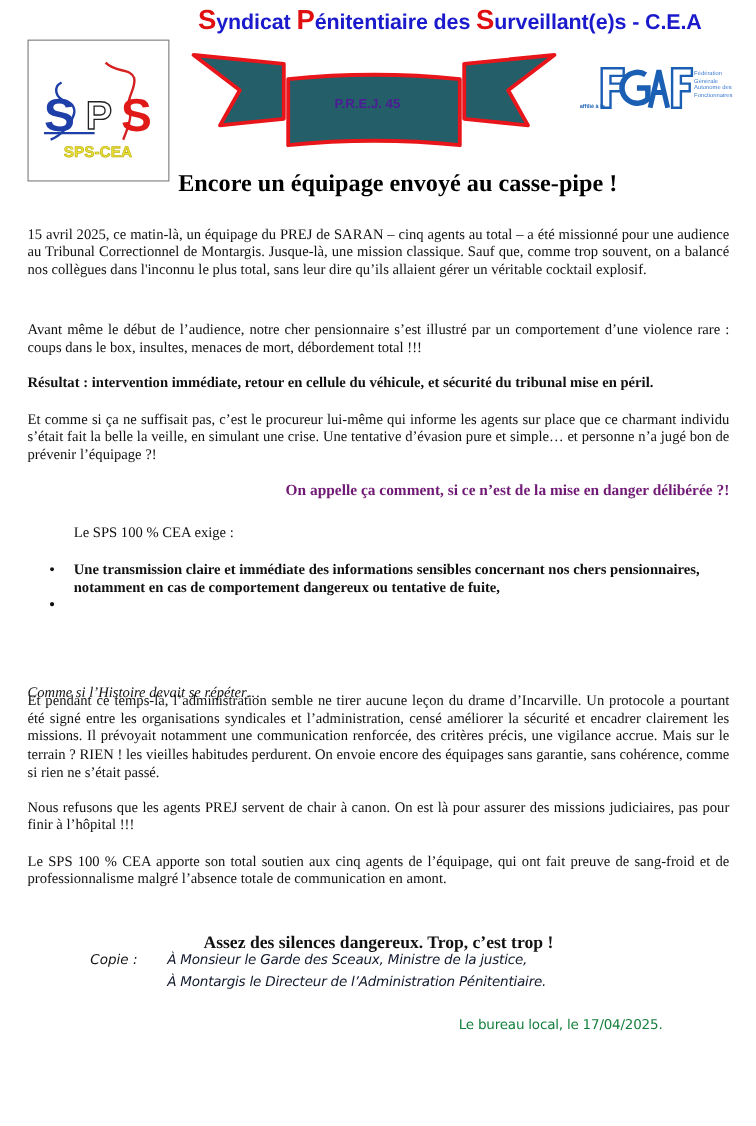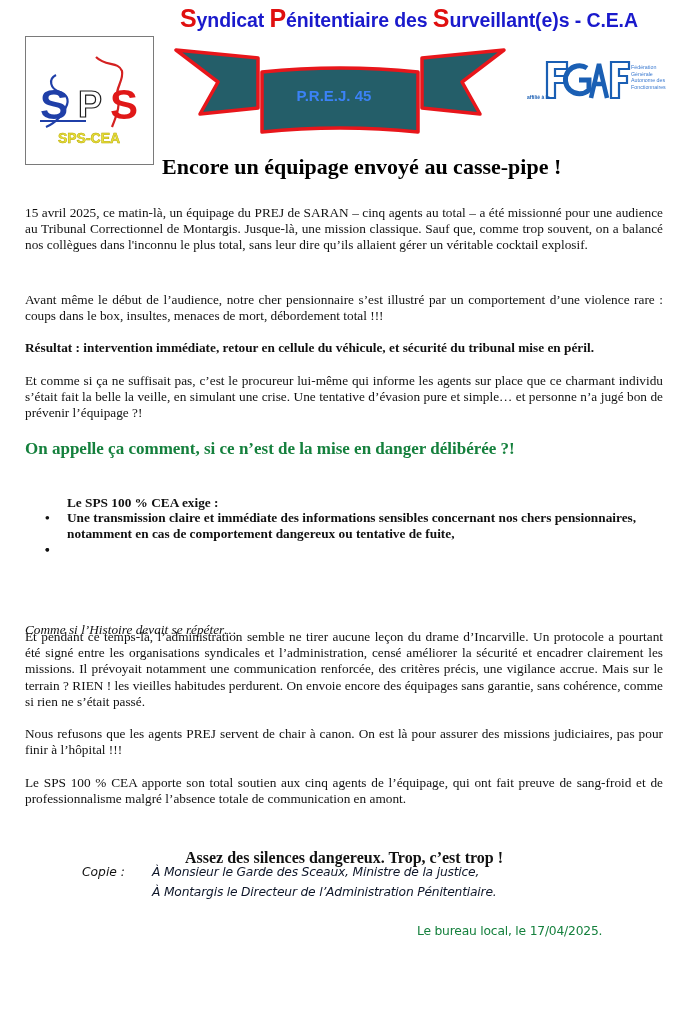--- a/index.html
+++ b/index.html
@@ -14,21 +14,21 @@
 
     #logo-box {
       position: absolute; left: 25px; top: 36px; width: 127px; height: 127px;
       border: 1px solid #7a7a7a; background: #fff;
     }
     #logo-box svg { position: absolute; left: 0; top: 0; }
 
     #banner { position: absolute; left: 170px; top: 44px; width: 340px; height: 95px; }
     #banner-label {
       position: absolute; left: 262px; top: 87px; width: 144px; text-align: center;
-      font-family: "Liberation Sans", sans-serif; font-weight: bold; font-size: 15px; color: #3b82f6;
+      font-family: "Liberation Sans", sans-serif; font-weight: bold; font-size: 12px; color: #4c1d95;
     }
 
     #fgaf { position: absolute; left: 525px; top: 58px; width: 160px; height: 50px; }
     #fgaf-prefix {
       position: absolute; left: 527px; top: 94px; font-family: "Liberation Sans", sans-serif;
       font-size: 5px; color: #1a5fb4; font-weight: bold;
     }
     #fgaf-legend {
       position: absolute; left: 631px; top: 64px; font-family: "Liberation Sans", sans-serif;
       font-size: 5.3px; line-height: 6.5px; color: #3b7ad0; width: 56px;
@@ -43,24 +43,24 @@
       position: absolute; left: 25px; width: 638px;
       font-family: "Liberation Serif", serif; font-size: 13.3px; line-height: 16.2px;
       color: #111; text-align: justify; margin: 0;
     }
 
     #p1 { top: 205px; }
     #p2 { top: 292px; }
     #result { top: 340px; left: 25px; width: 638px; font-weight: bold; }
     #p3 { top: 373px; }
     #danger {
-      position: absolute; top: 439px; left: 25px; width: 638px; text-align: left;
-      font-family: "Liberation Serif", serif; font-weight: bold; font-size: 17px; color: #15803d;
+      position: absolute; top: 439px; left: 25px; width: 638px; text-align: right;
+      font-family: "Liberation Serif", serif; font-weight: bold; font-size: 14px; color: #701a75;
     }
-    #exige { top: 495px; left: 67px; width: 300px; font-weight: bold; }
+    #exige { top: 476px; left: 67px; width: 300px; font-weight: normal; }
     #demands {
       position: absolute; top: 510px; left: 25px; width: 640px; margin: 0; padding: 0;
       list-style: none; font-family: "Liberation Serif", serif; font-size: 13.3px;
       line-height: 16.2px; font-weight: bold; color: #111;
     }
     #demands li { position: relative; padding-left: 42px; }
     #demands li .bullet { position: absolute; left: 20px; top: 0; }
     #history { top: 622px; font-style: italic; }
     #p4 { top: 629px; }
     #p5 { top: 726px; }

